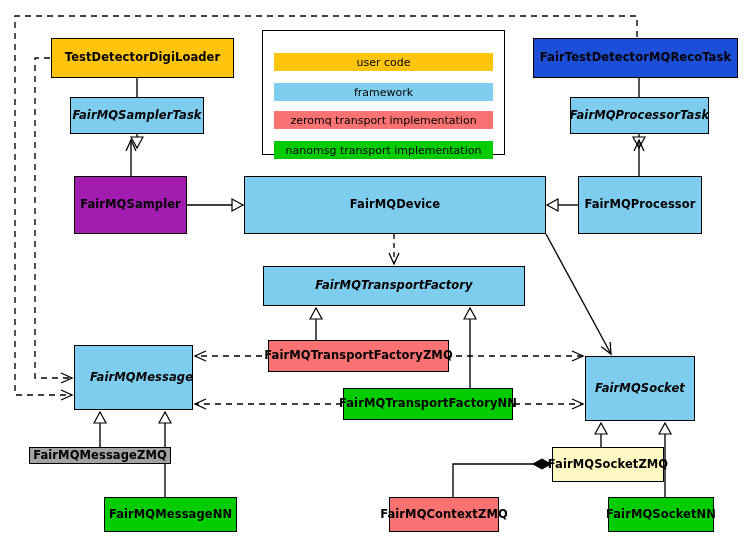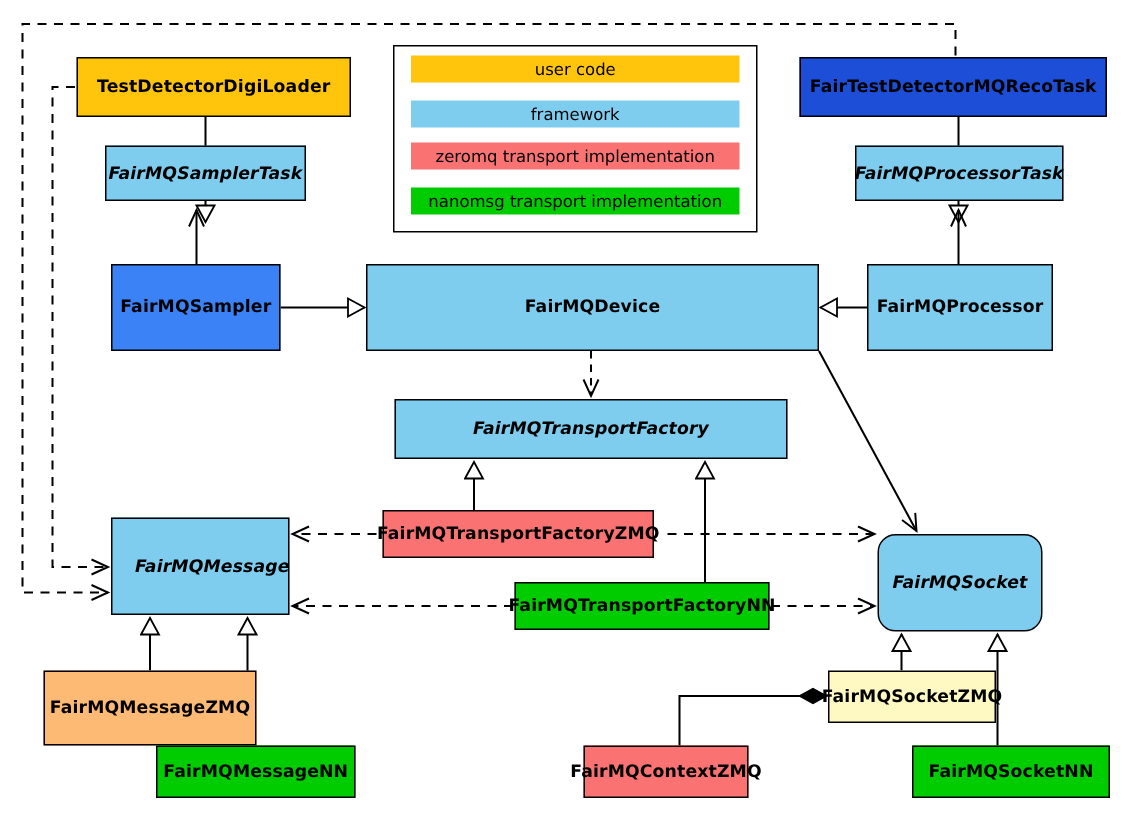--- a/index.html
+++ b/index.html
@@ -9,21 +9,21 @@
   svg.edges{position:absolute;left:0;top:0;width:748px;height:549px;}
   .node{position:absolute;box-sizing:border-box;border:1.4px solid #000;
         display:flex;align-items:center;justify-content:center;text-align:center;
         font-size:11.5px;font-weight:bold;color:#000;line-height:1.15;
         letter-spacing:.1px;}
   .node.abstract{font-style:italic;}
   .legend-box{position:absolute;box-sizing:border-box;border:1.6px solid #000;
         background:#fff;}
   .legend-row{position:absolute;box-sizing:border-box;
         display:flex;align-items:center;justify-content:center;
-        font-size:11px;font-weight:normal;color:#000;}
+        font-size:11px;font-weight:normal;color:#000;margin-top:16px;}
 </style>
 </head>
 <body>
 
 <div id="diagram">
 
   <svg class="edges" viewBox="0 0 748 549" xmlns="http://www.w3.org/2000/svg">
     <defs>
       <marker id="hollowTri" markerWidth="14" markerHeight="14" refX="12" refY="7" orient="auto" markerUnits="userSpaceOnUse">
         <path d="M1,1 L12,7 L1,13 z" fill="#ffffff" stroke="#000" stroke-width="1.2"></path>
@@ -102,53 +102,53 @@
   </div>
   <div class="node" style="left:533px;top:38px;width:205px;height:40px;background:#1d4ed8;">
     <span>FairTestDetectorMQRecoTask</span>
   </div>
   <div class="node abstract" style="left:70px;top:97px;width:134px;height:37px;background:#7FCDEE;">
     <span>FairMQSamplerTask</span>
   </div>
   <div class="node abstract" style="left:570px;top:97px;width:139px;height:37px;background:#7FCDEE;">
     <span>FairMQProcessorTask</span>
   </div>
-  <div class="node" style="left:74px;top:176px;width:113px;height:58px;background:#3b82f6;">
+  <div class="node" style="left:74px;top:176px;width:113px;height:58px;background:#a21caf;">
     <span>FairMQSampler</span>
   </div>
   <div class="node" style="left:244px;top:176px;width:302px;height:58px;background:#7FCDEE;">
     <span>FairMQDevice</span>
   </div>
   <div class="node" style="left:578px;top:176px;width:124px;height:58px;background:#7FCDEE;">
     <span>FairMQProcessor</span>
   </div>
   <div class="node abstract" style="left:263px;top:266px;width:262px;height:40px;background:#7FCDEE;">
     <span>FairMQTransportFactory</span>
   </div>
-  <div class="node" style="left:255px;top:340px;width:181px;height:32px;background:#FA7272;text-align:center;">
+  <div class="node" style="left:268px;top:340px;width:181px;height:32px;background:#FA7272;text-align:center;">
     <span>FairMQTransportFactoryZMQ</span>
   </div>
   <div class="node" style="left:343px;top:388px;width:170px;height:32px;background:#00CC00;">
     <span>FairMQTransportFactoryNN</span>
   </div>
   <div class="node abstract" style="left:74px;top:345px;width:119px;height:65px;background:#7FCDEE;padding-left:16px;">
     <span>FairMQMessage</span>
   </div>
-  <div class="node abstract" style="left:585px;top:356px;width:110px;height:65px;background:#7FCDEE;border-radius:12px;">
+  <div class="node abstract" style="left:585px;top:356px;width:110px;height:65px;background:#7FCDEE;">
     <span>FairMQSocket</span>
   </div>
-  <div class="node" style="left:29px;top:447px;width:142px;height:50px;background:#fdba74;">
+  <div class="node" style="left:29px;top:447px;width:142px;height:17px;background:#a3a3a3;">
     <span>FairMQMessageZMQ</span>
   </div>
   <div class="node" style="left:104px;top:497px;width:133px;height:35px;background:#00CC00;">
     <span>FairMQMessageNN</span>
   </div>
   <div class="node" style="left:552px;top:447px;width:112px;height:35px;background:#fef9c3;">
     <span>FairMQSocketZMQ</span>
   </div>
-  <div class="node" style="left:608px;top:497px;width:132px;height:35px;background:#00CC00;">
+  <div class="node" style="left:608px;top:497px;width:106px;height:35px;background:#00CC00;">
     <span>FairMQSocketNN</span>
   </div>
   <div class="node" style="left:389px;top:497px;width:110px;height:35px;background:#FA7272;">
     <span>FairMQContextZMQ</span>
   </div>
 
 </div>
 
 </body></html>

